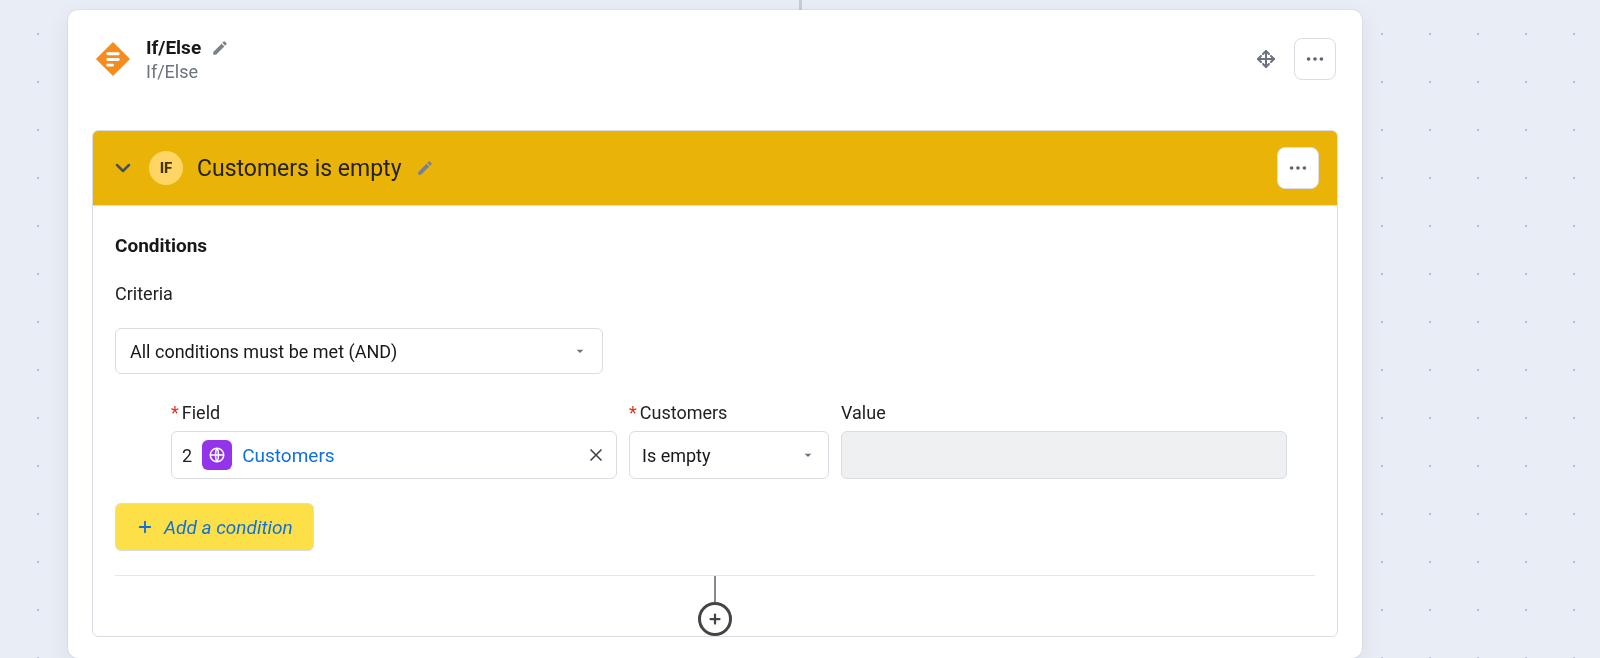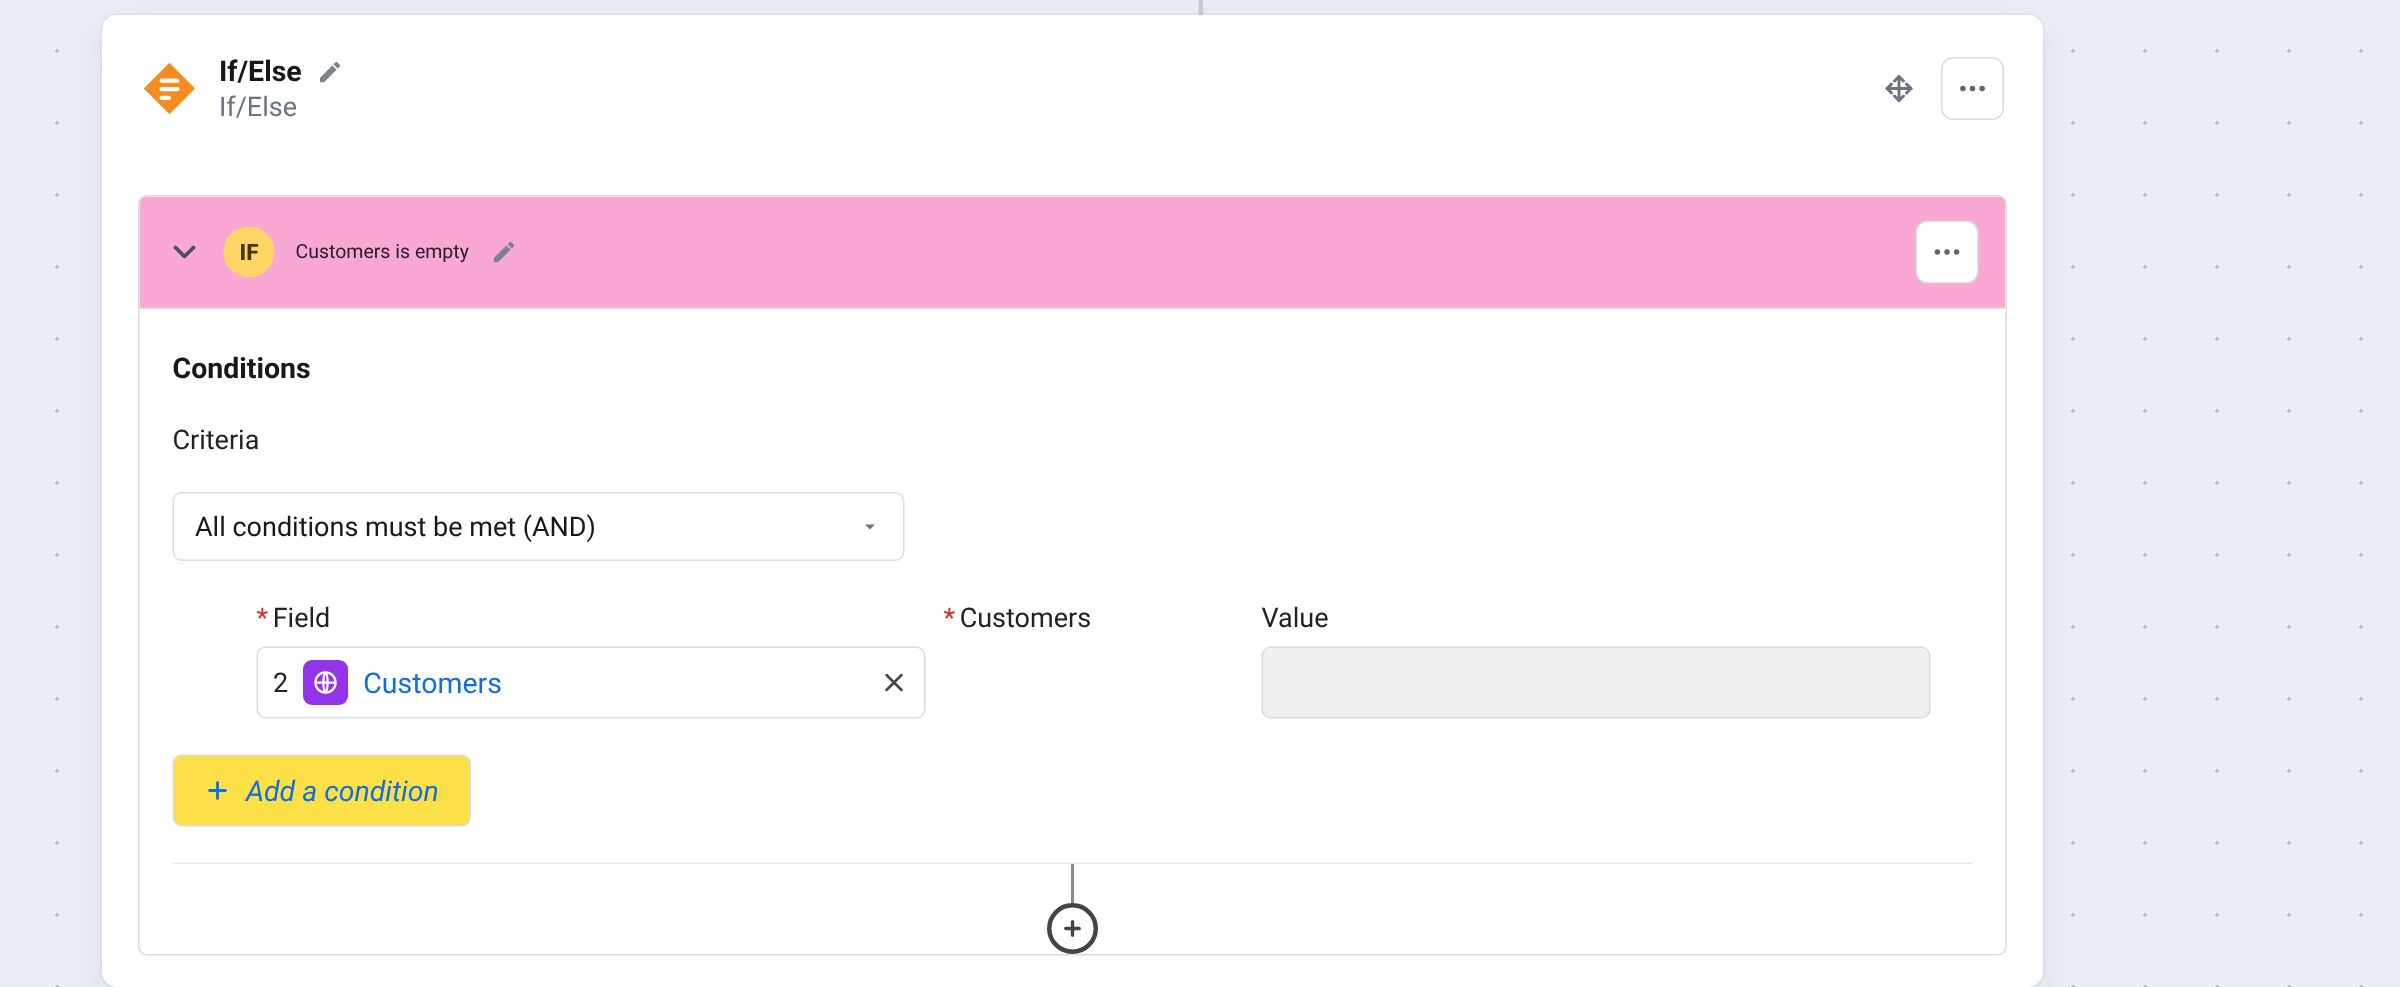--- a/index.html
+++ b/index.html
@@ -66,30 +66,30 @@
   .body-pad{padding:24px;display:flex;flex-direction:column;flex:1;}
   .branch{
     border:1px solid var(--border);border-radius:6px;
     display:flex;flex-direction:column;
     flex:1;
     overflow:hidden;
   }
   .branch-head{
     display:flex;align-items:center;gap:14px;
     padding:16px 18px;
-    background:#f9a8d4;
+    background:#eab308;
     border-bottom:1px solid var(--border);
   }
   .chev{width:24px;height:24px;color:#485058;cursor:pointer;}
   .if-badge{
     width:34px;height:34px;border-radius:17px;background:var(--badge);
     font-weight:800;font-size:15px;display:flex;align-items:center;justify-content:center;color:#4a3300;
     flex:0 0 34px;
   }
-  .branch-title{font-size:13px;color:#222;}
+  .branch-title{font-size:23px;color:#222;}
   .branch-actions{margin-left:auto;}
   .branch-body{
     padding:28px 22px 0 22px;
     display:flex;flex-direction:column;
   }
   .section-title{font-weight:700;font-size:19px;}
   .label{font-size:18px;color:#222;margin-top:26px;}
   .criteria-select{
     margin-top:24px;
     width:488px;height:46px;
@@ -257,20 +257,28 @@
                   </svg>
               </span>
             </div>
           </div>
 
           <div class="col oper-w">
             <div class="col-label">
               <span class="req">*</span>
               <span>Customers</span>
             </div>
+            <div class="oper-box">
+              <span class="txt">Is empty</span>
+              <span class="caret">
+                <svg viewBox="0 0 24 24" width="16" height="16" fill="currentColor">
+                    <path d="M7 10l5 5 5-5z"></path>
+                  </svg>
+              </span>
+            </div>
           </div>
 
           <div class="col value-w">
             <div class="col-label">
               <span>Value</span>
             </div>
             <div class="value-box"></div>
           </div>
         </div>
 

